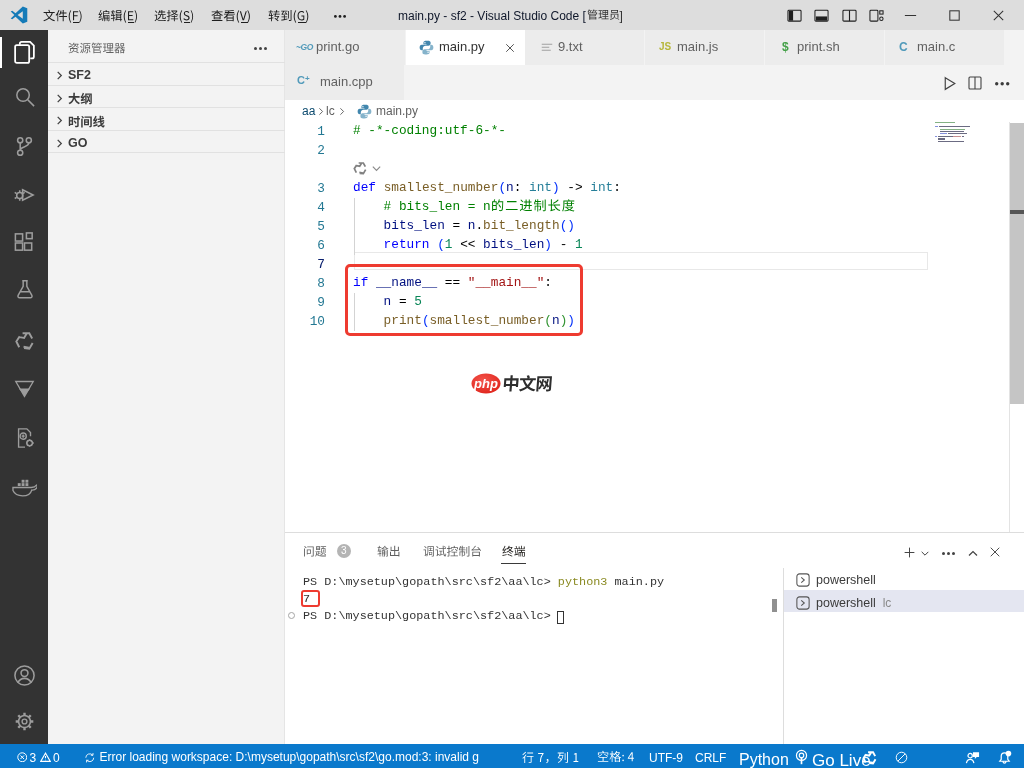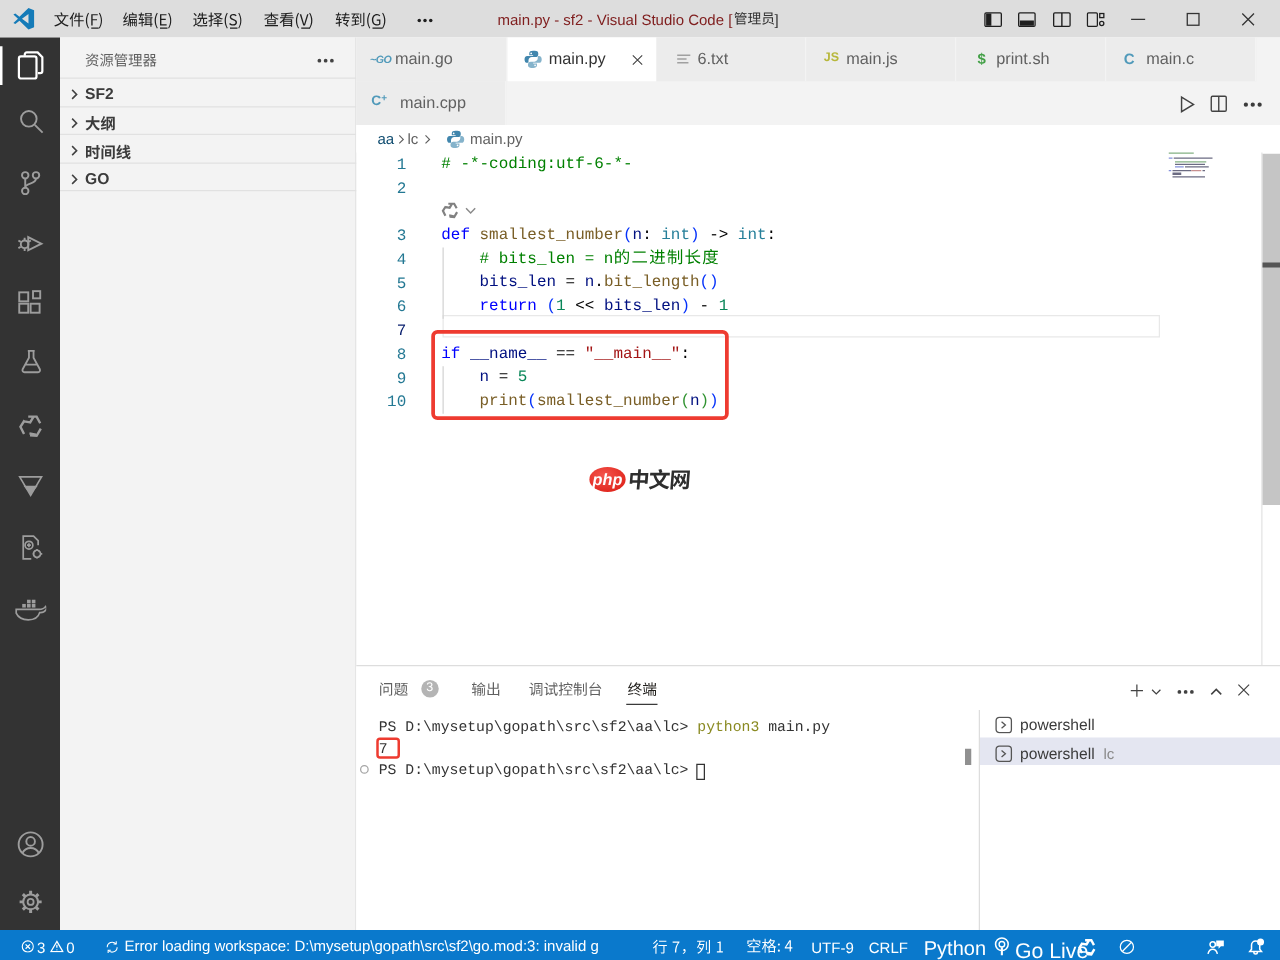--- a/index.html
+++ b/index.html
@@ -30,21 +30,21 @@
     <path d="M1.0 10.2C1.1 10.1 1.5 10.0 1.9 10.0H3.0V11.8L0.5 12.2L0.7 13.1L3.0 12.7V15.2H3.9V12.5L5.5 12.2L5.5 11.4L3.9 11.6V10.0H5.1V9.2H3.9V7.3H3.0V9.2H1.8C2.2 8.3 2.6 7.3 2.9 6.2H5.1V5.4H3.1C3.2 5.0 3.3 4.5 3.4 4.1L2.5 3.9C2.5 4.4 2.4 4.9 2.3 5.4H0.6V6.2H2.0C1.7 7.2 1.5 8.1 1.3 8.4C1.1 8.9 0.9 9.3 0.7 9.4C0.8 9.6 0.9 10.0 1.0 10.2ZM5.2 7.7V8.6H7.0C6.8 9.4 6.5 10.2 6.3 10.8H9.9C9.4 11.5 8.9 12.2 8.4 12.9C8.0 12.6 7.5 12.3 7.1 12.1L6.5 12.7C7.8 13.4 9.2 14.5 10.0 15.3L10.6 14.6C10.2 14.2 9.7 13.8 9.1 13.3C9.9 12.3 10.7 11.2 11.3 10.2L10.7 9.9L10.5 10.0H7.6L8.0 8.6H11.8V7.7H8.3L8.6 6.2H11.4V5.4H8.9L9.2 4.1L8.3 3.9L7.9 5.4H5.7V6.2H7.7L7.3 7.7Z M20.2 5.0V12.4H21.0V5.0ZM22.6 4.1V13.8C22.6 14.0 22.6 14.1 22.3 14.1C22.1 14.1 21.5 14.1 20.7 14.1C20.9 14.3 21.0 14.7 21.1 15.0C22.0 15.0 22.6 15.0 23.0 14.8C23.4 14.7 23.5 14.4 23.5 13.8V4.1ZM13.1 13.8 13.3 14.6C14.9 14.3 17.2 13.9 19.4 13.4L19.4 12.6L16.8 13.1V11.2H19.2V10.4H16.8V9.0H15.9V10.4H13.5V11.2H15.9V13.3ZM13.8 8.9C14.1 8.7 14.5 8.7 18.4 8.3C18.5 8.6 18.7 8.9 18.8 9.1L19.5 8.6C19.1 7.9 18.3 6.8 17.6 6.0L17.0 6.4C17.3 6.7 17.6 7.2 17.9 7.6L14.7 7.9C15.2 7.2 15.7 6.4 16.2 5.6H19.5V4.7H13.2V5.6H15.1C14.7 6.4 14.2 7.2 14.0 7.5C13.8 7.7 13.7 8.0 13.5 8.0C13.6 8.2 13.7 8.7 13.8 8.9Z M27.5 16.7 28.2 16.4C27.2 14.6 26.7 12.5 26.7 10.4C26.7 8.4 27.2 6.3 28.2 4.5L27.5 4.2C26.4 6.1 25.7 8.0 25.7 10.4C25.7 12.9 26.4 14.8 27.5 16.7Z M33.5 14.4C34.7 14.4 35.7 14.0 36.3 13.4V9.6H33.4V10.5H35.3V12.9C34.9 13.2 34.3 13.4 33.7 13.4C31.7 13.4 30.6 12.0 30.6 9.7C30.6 7.5 31.8 6.1 33.6 6.1C34.5 6.1 35.1 6.5 35.6 6.9L36.2 6.2C35.7 5.7 34.9 5.1 33.6 5.1C31.2 5.1 29.5 6.9 29.5 9.8C29.5 12.7 31.2 14.4 33.5 14.4Z M38.4 16.7C39.6 14.8 40.3 12.9 40.3 10.4C40.3 8.0 39.6 6.1 38.4 4.2L37.7 4.5C38.8 6.3 39.3 8.4 39.3 10.4C39.3 12.5 38.8 14.6 37.7 16.4Z" fill="#1f1f1f"></path>
   </svg>
 <div class="abs" style="left:297.6px;top:21.5px;width:8.0px;height:1px;background:#1f1f1f"></div>
 <svg class="abs" style="left:333px;top:14px" width="16" height="5">
     <g fill="#1f1f1f">
       <circle cx="2.4" cy="2.4" r="1.4"></circle>
       <circle cx="7.0" cy="2.4" r="1.4"></circle>
       <circle cx="11.6" cy="2.4" r="1.4"></circle>
     </g>
   </svg>
-<div class="abs" style="left:398px;top:9px;font-size:12px;color:#7f1d1d;white-space:pre">main.py - sf2 - Visual Studio Code [</div>
+<div class="abs" style="left:398px;top:9px;font-size:12px;color:#0f172a;white-space:pre">main.py - sf2 - Visual Studio Code [</div>
 <svg style="position:absolute;left:586.5px;top:6.2px;overflow:visible" width="35.0" height="15.9">
     <path d="M2.3 7.9V13.7H3.2V13.3H8.5V13.6H9.3V10.9H3.2V10.2H8.7V7.9ZM8.5 12.6H3.2V11.6H8.5ZM4.8 5.9C5.0 6.1 5.1 6.4 5.2 6.6H1.1V8.4H1.9V7.3H9.2V8.4H10.1V6.6H6.0C5.9 6.3 5.7 6.0 5.6 5.8ZM3.2 8.6H7.9V9.5H3.2ZM1.8 3.5C1.6 4.4 1.1 5.4 0.5 6.0C0.7 6.1 1.0 6.3 1.2 6.4C1.5 6.0 1.8 5.5 2.1 5.0H2.8C3.1 5.4 3.3 5.9 3.4 6.2L4.1 6.0C4.0 5.7 3.8 5.4 3.6 5.0H5.3V4.4H2.4C2.5 4.2 2.6 3.9 2.6 3.6ZM6.5 3.5C6.3 4.3 5.9 5.1 5.4 5.6C5.6 5.7 6.0 5.9 6.1 6.0C6.3 5.7 6.5 5.4 6.7 5.0H7.5C7.8 5.4 8.2 6.0 8.3 6.3L9.0 6.0C8.9 5.7 8.6 5.4 8.4 5.0H10.3V4.4H7.0C7.1 4.2 7.2 3.9 7.3 3.6Z M16.2 6.8H17.9V8.2H16.2ZM18.6 6.8H20.3V8.2H18.6ZM16.2 4.8H17.9V6.1H16.2ZM18.6 4.8H20.3V6.1H18.6ZM14.5 12.5V13.3H21.6V12.5H18.7V11.0H21.3V10.3H18.7V9.0H21.1V4.0H15.5V9.0H17.9V10.3H15.3V11.0H17.9V12.5ZM11.4 11.7 11.6 12.5C12.6 12.2 13.8 11.7 15.0 11.4L14.9 10.5L13.7 11.0V8.2H14.8V7.4H13.7V5.0H14.9V4.3H11.5V5.0H12.9V7.4H11.6V8.2H12.9V11.2C12.3 11.4 11.8 11.5 11.4 11.7Z M24.9 4.7H30.1V6.0H24.9ZM24.1 4.0V6.7H31.0V4.0ZM27.0 9.2V10.2C27.0 11.0 26.7 12.2 22.7 13.0C22.9 13.2 23.2 13.5 23.3 13.7C27.4 12.8 27.9 11.3 27.9 10.2V9.2ZM27.8 12.0C29.2 12.5 31.0 13.2 31.9 13.7L32.3 13.0C31.4 12.5 29.5 11.9 28.2 11.4ZM23.7 7.7V11.7H24.6V8.5H30.5V11.7H31.4V7.7Z" fill="#333"></path>
   </svg>
 <div class="abs" style="left:619.5px;top:9px;font-size:12px;color:#333">]</div>
 <svg class="abs" style="left:787px;top:8px" width="15" height="15" viewBox="0 0 16 16">
     <rect x="1" y="2.5" width="14" height="11.5" rx="1" fill="none" stroke="#1f1f1f" stroke-width="1.1"></rect>
     <path d="M2 3h4.5v10.5H2z" fill="#1f1f1f"></path>
   </svg>
 <svg class="abs" style="left:814px;top:8px" width="15" height="15" viewBox="0 0 16 16">
     <rect x="1" y="2.5" width="14" height="11.5" rx="1" fill="none" stroke="#1f1f1f" stroke-width="1.1"></rect>
@@ -170,33 +170,33 @@
 <div class="abs" style="left:48px;top:152px;width:237px;height:1px;background:#e1e1e1"></div>
 <div class="abs" style="left:285px;top:30px;width:739px;height:70px;background:#f3f3f3"></div>
 <div class="abs" style="left:285px;top:30px;width:121px;height:35px;background:#ececec;border-right:1px solid #f3f3f3"></div>
 <div class="abs" style="left:525px;top:30px;width:120px;height:35px;background:#ececec;border-right:1px solid #f3f3f3"></div>
 <div class="abs" style="left:645px;top:30px;width:120px;height:35px;background:#ececec;border-right:1px solid #f3f3f3"></div>
 <div class="abs" style="left:765px;top:30px;width:120px;height:35px;background:#ececec;border-right:1px solid #f3f3f3"></div>
 <div class="abs" style="left:885px;top:30px;width:120px;height:35px;background:#ececec;border-right:1px solid #f3f3f3"></div>
 <div class="abs" style="left:406px;top:30px;width:119px;height:35px;background:#ffffff"></div>
 <div class="abs" style="left:285px;top:65px;width:120px;height:35px;background:#ececec;border-right:1px solid #f3f3f3"></div>
 <div class="abs" style="left:296px;top:41.5px;font-size:8.5px;font-weight:700;color:#519aba;font-style:italic;letter-spacing:-0.4px">~GO</div>
-<div class="abs" style="left:316px;top:39px;font-size:13px;color:#616161">main.go</div>
+<div class="abs" style="left:316px;top:39px;font-size:13px;color:#616161">print.go</div>
 <svg class="abs" style="left:419px;top:40px" width="15" height="15" viewBox="0 0 48 48">
 <path fill="#4186ad" d="M23.8 2c-5.6 0-9.6 1.7-9.6 6.2v5h9.8v2H8.9C4.3 15.2 2 19.2 2 24s2.3 8.8 6.9 8.8h3.2v-6c0-4.6 4-8.6 8.6-8.6h9.6c3.8 0 6.8-3.1 6.8-6.9V8.2C37.1 3.7 33 2 28.6 2z M19 6.5a2.2 2.2 0 1 1 0 4.4 2.2 2.2 0 0 1 0-4.4z"></path>
 <path fill="#85b3cb" d="M24.2 46c5.6 0 9.6-1.7 9.6-6.2v-5H24v-2h15.1c4.6 0 6.9-4 6.9-8.8s-2.3-8.8-6.9-8.8h-3.2v6c0 4.6-4 8.6-8.6 8.6h-9.6c-3.8 0-6.8 3.1-6.8 6.9v3.1C10.9 44.3 15 46 19.4 46z M29 41.5a2.2 2.2 0 1 1 0-4.4 2.2 2.2 0 0 1 0 4.4z"></path>
   </svg>
 <div class="abs" style="left:439px;top:39px;font-size:13px;color:#333333">main.py</div>
 <svg class="abs" style="left:504px;top:42px" width="12" height="12" viewBox="0 0 16 16">
     <path d="M3 3l10 10M13 3L3 13" stroke="#444" stroke-width="1.2"></path>
   </svg>
 <svg class="abs" style="left:541px;top:42px" width="12" height="12" viewBox="0 0 16 16" stroke="#a0a0a0" stroke-width="1.6">
     <path d="M1 3h14M1 7h10M1 11h12"></path>
   </svg>
-<div class="abs" style="left:558px;top:39px;font-size:13px;color:#616161">6.txt</div>
+<div class="abs" style="left:558px;top:39px;font-size:13px;color:#616161">9.txt</div>
 <div class="abs" style="left:659px;top:41px;font-size:10px;font-weight:700;color:#b7b73b">JS</div>
 <div class="abs" style="left:677px;top:39px;font-size:13px;color:#616161">main.js</div>
 <div class="abs" style="left:782px;top:40px;font-size:12px;font-weight:700;color:#43a047">$</div>
 <div class="abs" style="left:797px;top:39px;font-size:13px;color:#616161">print.sh</div>
 <div class="abs" style="left:899px;top:40px;font-size:12px;font-weight:700;color:#519aba">C</div>
 <div class="abs" style="left:917px;top:39px;font-size:13px;color:#616161">main.c</div>
 <div class="abs" style="left:297px;top:74px;font-size:11px;font-weight:700;color:#519aba">C<span style="font-size:8px;vertical-align:3px">+</span></div>
 <div class="abs" style="left:320px;top:74px;font-size:13px;color:#616161">main.cpp</div>
 <svg class="abs" style="left:941px;top:75px" width="17" height="17" viewBox="0 0 16 16" fill="none" stroke="#424242" stroke-width="1.1">
     <path d="M4 2.5 13 8 4 13.5z"></path>

